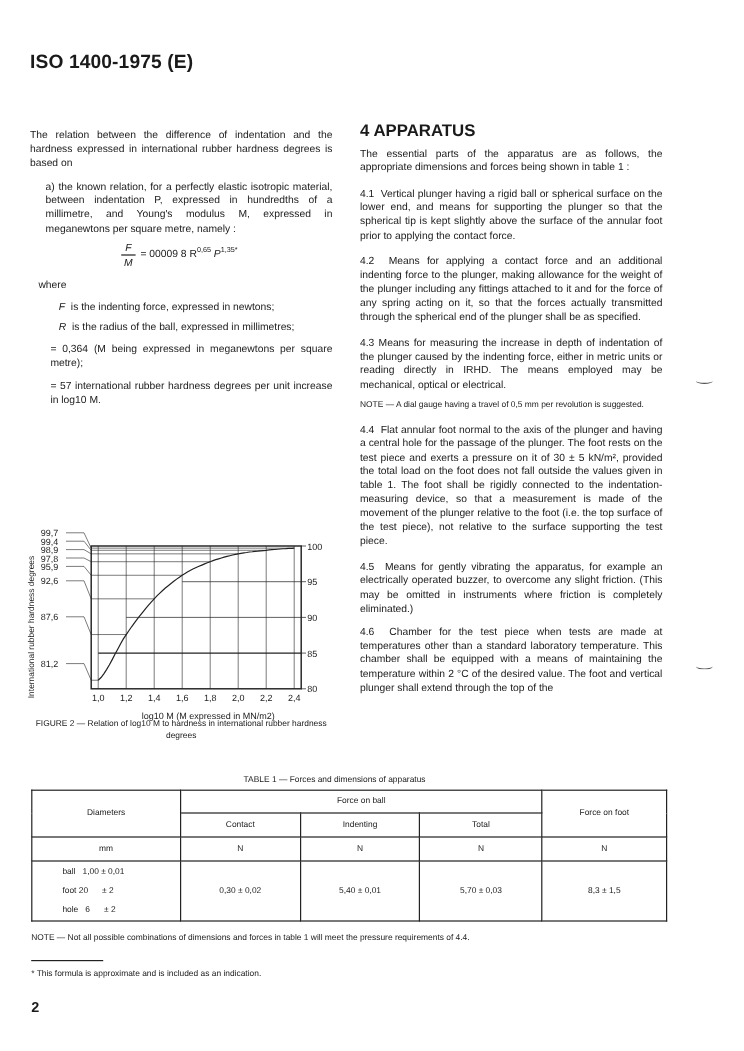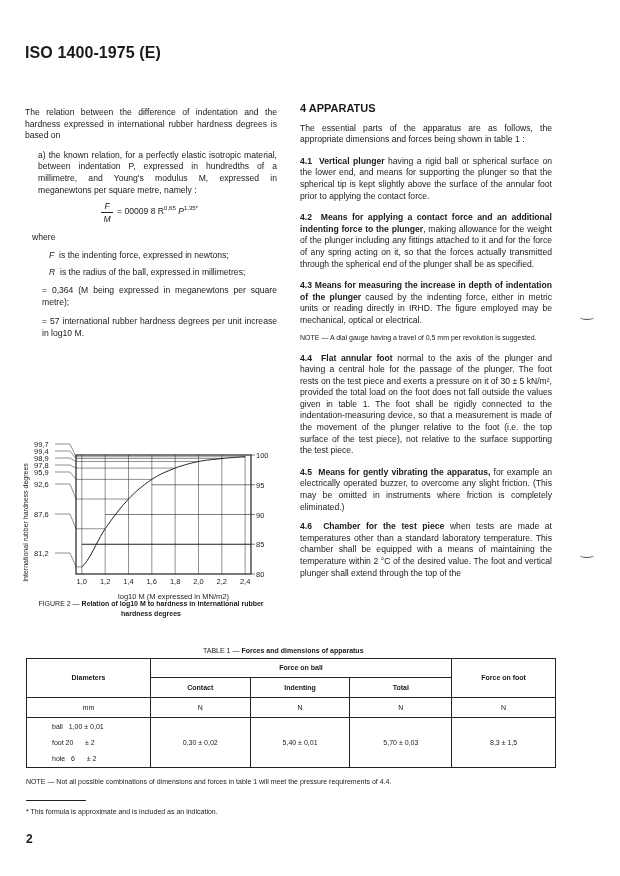--- a/index.html
+++ b/index.html
@@ -5,33 +5,33 @@
   * { box-sizing: border-box; margin: 0; padding: 0; }
   html, body { width: 620px; height: 876px; background: #fff; overflow: hidden; }
   body { position: relative; font-family: "Liberation Sans", sans-serif; color: #1a1a1a; font-size: 8.6px; line-height: 11.6px; }
   .abs { position: absolute; }
   .hdr { left: 25px; top: 47px; font-size: 16px; font-weight: bold; letter-spacing: 0.1px; }
   .col-left { left: 25px; top: 107px; width: 252px; }
   .col-right { left: 300px; top: 103px; width: 252px; }
   p { text-align: justify; }
   .ind { margin-left: 13px; }
   .ind2 { margin-left: 24px; }
-  .b { font-weight: bold; }
+  .b { font-weight: normal; }
   .i { font-style: italic; }
   .mb6 { margin-bottom: 6px; }
   .mb8 { margin-bottom: 8px; }
   .mb10 { margin-bottom: 10px; }
   .note { font-size: 7px; line-height: 10px; }
   .formula { position: relative; height: 30px; margin: 4px 0 2px 0; }
   .frac { position: absolute; left: 76px; top: 0; width: 12px; text-align: center; font-style: italic; }
   .frac .num { display: block; border-bottom: 1px solid #222; line-height: 12px; }
   .frac .den { display: block; line-height: 12px; }
   .frac-rhs { position: absolute; left: 92px; top: 6px; }
   sup { font-size: 6px; vertical-align: 4px; line-height: 0; }
-  .h4 { font-weight: bold; font-size: 11px; margin-bottom: 8px; }
+  .h4 { font-weight: bold; font-size: 14px; margin-bottom: 8px; }
   .chart { left: 20px; top: 440px; width: 275px; height: 165px; }
   .figcap { left: 25px; top: 599px; width: 252px; text-align: center; font-size: 7px; line-height: 10px; }
   .tblcap { left: 203px; top: 645px; font-size: 7px; }
   table.t1 { position: absolute; left: 26px; top: 658px; width: 530px; border-collapse: collapse; font-size: 7px; }
   table.t1 td { border: 1px solid #222; text-align: center; vertical-align: middle; }
   .bnote { left: 26px; top: 776px; font-size: 7px; }
   .rule { left: 26px; top: 800px; width: 60px; height: 1px; background: #222; }
   .fnote { left: 26px; top: 806px; font-size: 7px; }
   .pnum { left: 26px; top: 834px; font-size: 12px; font-weight: bold; }
   .mark { width: 14px; height: 5px; border-bottom: 1.5px solid #555; border-radius: 0 0 50% 50%; }
@@ -122,21 +122,21 @@
 </div>
 <div class="abs figcap">
   <span>FIGURE 2 — </span><span class="b">Relation of log10 M to hardness in international rubber hardness degrees</span>
 </div>
 
 <div class="abs col-right">
   <div class="h4">4  APPARATUS</div>
   <p class="mb10">The essential parts of the apparatus are as follows, the appropriate dimensions and forces being shown in table 1 :</p>
   <p class="mb10"><span class="b">4.1</span>&nbsp;&nbsp;<span class="b">Vertical plunger</span><span> having a rigid ball or spherical surface on the lower end, and means for supporting the plunger so that the spherical tip is kept slightly above the surface of the annular foot prior to applying the contact force.</span></p>
   <p class="mb10"><span class="b">4.2</span>&nbsp;&nbsp;<span class="b">Means for applying a contact force and an additional indenting force to the plunger</span><span>, making allowance for the weight of the plunger including any fittings attached to it and for the force of any spring acting on it, so that the forces actually transmitted through the spherical end of the plunger shall be as specified.</span></p>
-  <p class="mb6"><span class="b">4.3</span>&nbsp;<span class="b">Means for measuring the increase in depth of indentation of the plunger</span><span> caused by the indenting force, either in metric units or reading directly in IRHD. The figure employed may be mechanical, optical or electrical.</span></p>
+  <p class="mb6"><span class="b">4.3</span>&nbsp;<span class="b">Means for measuring the increase in depth of indentation of the plunger</span><span> caused by the indenting force, either in metric units or reading directly in IRHD. The means employed may be mechanical, optical or electrical.</span></p>
   <p class="note mb10">NOTE — A dial gauge having a travel of 0,5 mm per revolution is suggested.</p>
   <p class="mb10"><span class="b">4.4</span>&nbsp;&nbsp;<span class="b">Flat annular foot</span><span> normal to the axis of the plunger and having a central hole for the passage of the plunger. The foot rests on the test piece and exerts a pressure on it of 30 ± 5 kN/m², provided the total load on the foot does not fall outside the values given in table 1. The foot shall be rigidly connected to the indentation-measuring device, so that a measurement is made of the movement of the plunger relative to the foot (i.e. the top surface of the test piece), not relative to the surface supporting the test piece.</span></p>
   <p class="mb8"><span class="b">4.5</span>&nbsp;&nbsp;<span class="b">Means for gently vibrating the apparatus,</span><span> for example an electrically operated buzzer, to overcome any slight friction. (This may be omitted in instruments where friction is completely eliminated.)</span></p>
   <p><span class="b">4.6</span>&nbsp;&nbsp;<span class="b">Chamber for the test piece</span><span> when tests are made at temperatures other than a standard laboratory temperature. This chamber shall be equipped with a means of maintaining the temperature within 2 °C of the desired value. The foot and vertical plunger shall extend through the top of the</span></p>
 </div>
 
 <div class="abs mark" style="left:580px; top:315px;"></div>
 <div class="abs mark" style="left:580px; top:553px;"></div>
 
 <div class="abs tblcap">

